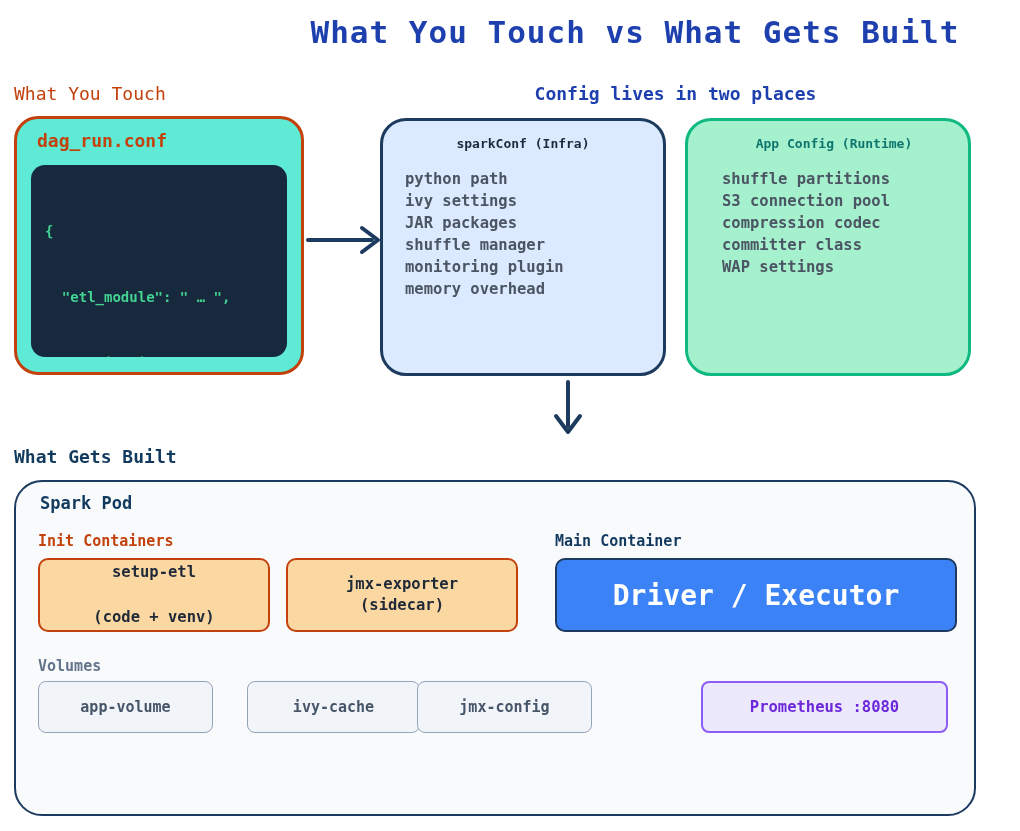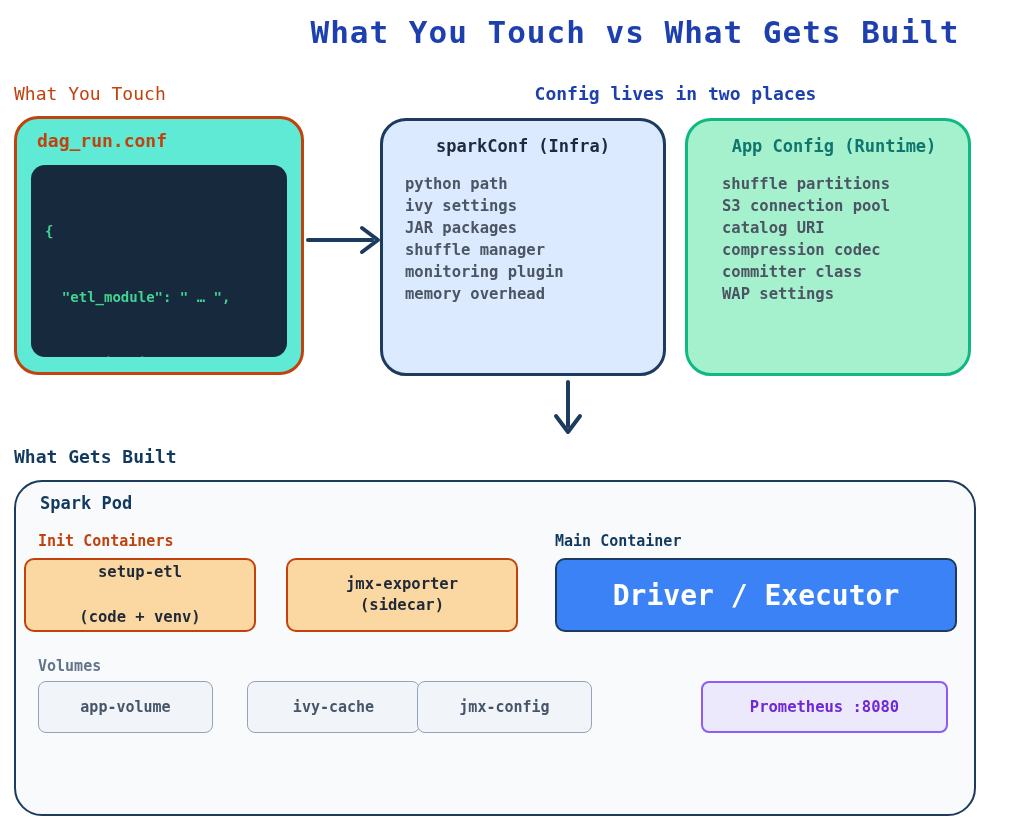--- a/index.html
+++ b/index.html
@@ -19,21 +19,21 @@
             border:3px solid #c2410c;border-radius:24px;box-sizing:border-box;}
   #dag-title{left:20px;top:11px;font-size:18px;font-weight:bold;color:#c2410c;}
   #dag-code{left:14px;top:46px;right:14px;bottom:15px;background:#17293c;
             border-radius:14px;padding:11px 14px;box-sizing:border-box;color:#42d392;
             font-size:14px;font-weight:bold;line-height:22px;white-space:pre;overflow:hidden;}
 
   
   .info-card{box-sizing:border-box;width:286px;height:258px;border-radius:26px;}
   #sparkconf-card{left:380px;top:118px;background:#dbeafe;border:3px solid #1d3a5f;}
   #appconfig-card{left:685px;top:118px;background:#a5f0cd;border:3px solid #10b981;padding-left:12px;}
-  .card-title{text-align:center;margin-top:15px;font-size:17px;font-weight:bold;}
+  .card-title{text-align:center;margin-top:15px;font-size:13px;font-weight:bold;}
   #sparkconf-card .card-title{color:#1e293b;}
   #appconfig-card .card-title{color:#0f766e;}
   .card-list{margin:17px 0 0 22px;font-size:15.5px;line-height:22px;color:#4b5563;font-weight:600;}
 
   
   #spark-pod{left:14px;top:480px;width:962px;height:336px;background:#f8fafc;
              border:2.5px solid #1d3a5f;border-radius:28px;box-sizing:border-box;}
   #pod-title{left:24px;top:11px;font-size:17px;font-weight:bold;color:#123a5e;}
   #init-label{left:22px;top:50px;font-size:15px;font-weight:bold;color:#c2410c;}
   #main-label{left:539px;top:50px;font-size:15px;font-weight:bold;color:#123a5e;}
@@ -93,40 +93,39 @@
       <div>monitoring plugin</div>
       <div>memory overhead</div>
     </div>
   </div>
 
   <div id="appconfig-card" class="abs info-card">
     <div class="card-title">App Config (Runtime)</div>
     <div class="card-list">
       <div>shuffle partitions</div>
       <div>S3 connection pool</div>
-      <div>catalog URI</div>
       <div>compression codec</div>
       <div>committer class</div>
       <div>WAP settings</div>
     </div>
   </div>
 
   <svg class="abs" style="left:551px;top:380px;" width="34" height="58" viewBox="0 0 34 58">
     <line x1="17" y1="2" x2="17" y2="46" stroke="#1d3a5f" stroke-width="4" stroke-linecap="round"></line>
     <polyline points="5,36 17,52 29,36" fill="none" stroke="#1d3a5f" stroke-width="4" stroke-linecap="round" stroke-linejoin="round"></polyline>
   </svg>
 
   <div id="built-label" class="abs">What Gets Built</div>
 
   <div id="spark-pod" class="abs">
     <div id="pod-title" class="abs">Spark Pod</div>
 
     <div id="init-label" class="abs">Init Containers</div>
 
-    <div class="abs init-box" style="left:8px;gap:24px;">
+    <div class="abs init-box" style="left:22px;gap:24px;">
       <div>setup-etl</div>
       <div>(code + venv)</div>
     </div>
     <div class="abs init-box" style="left:270px;">
       <div>jmx-exporter</div>
       <div>(sidecar)</div>
     </div>
 
     <div id="main-label" class="abs">Main Container</div>
     <div id="driver-box" class="abs">Driver / Executor</div>

